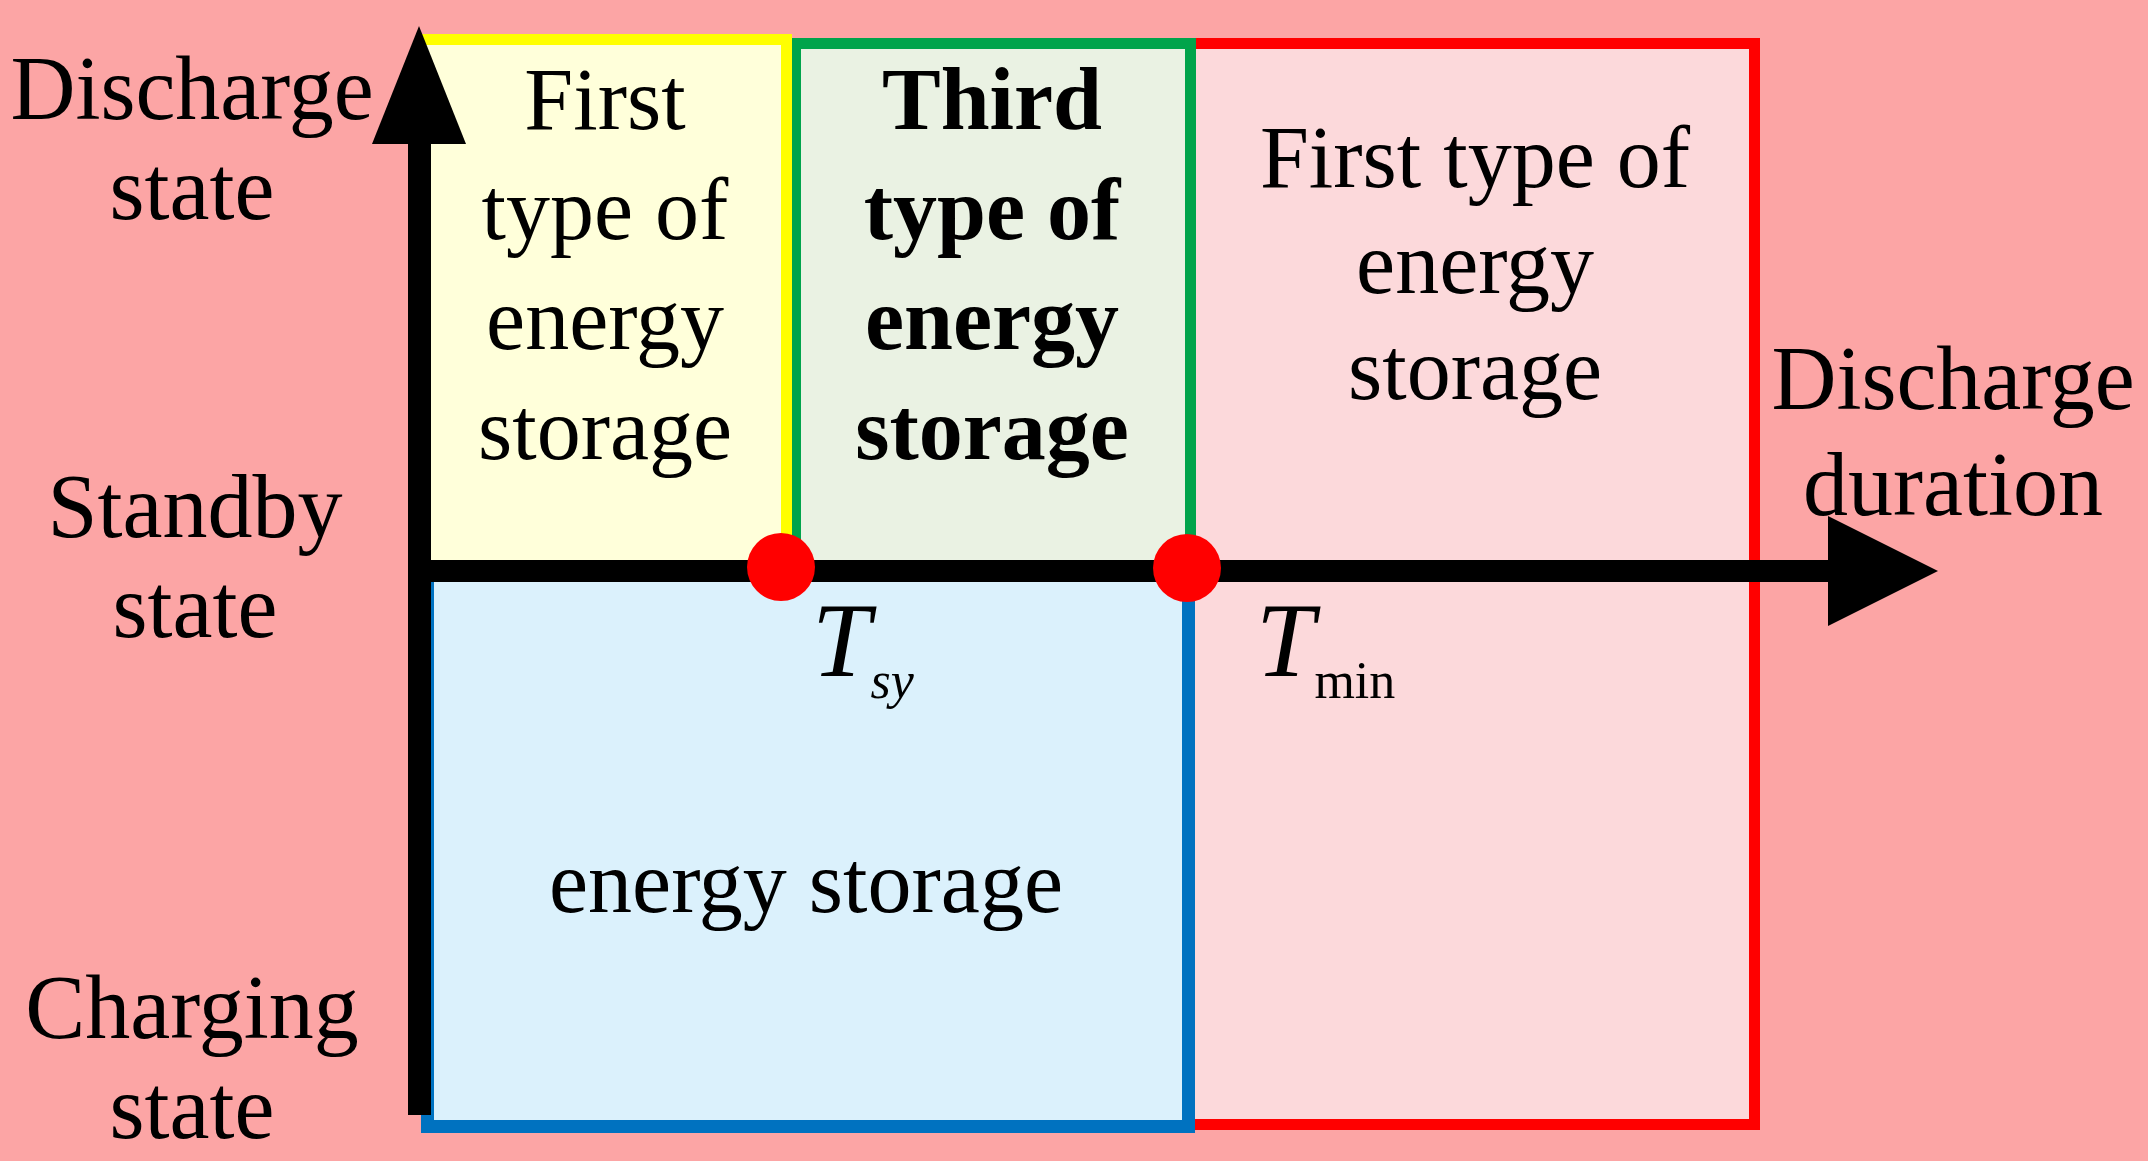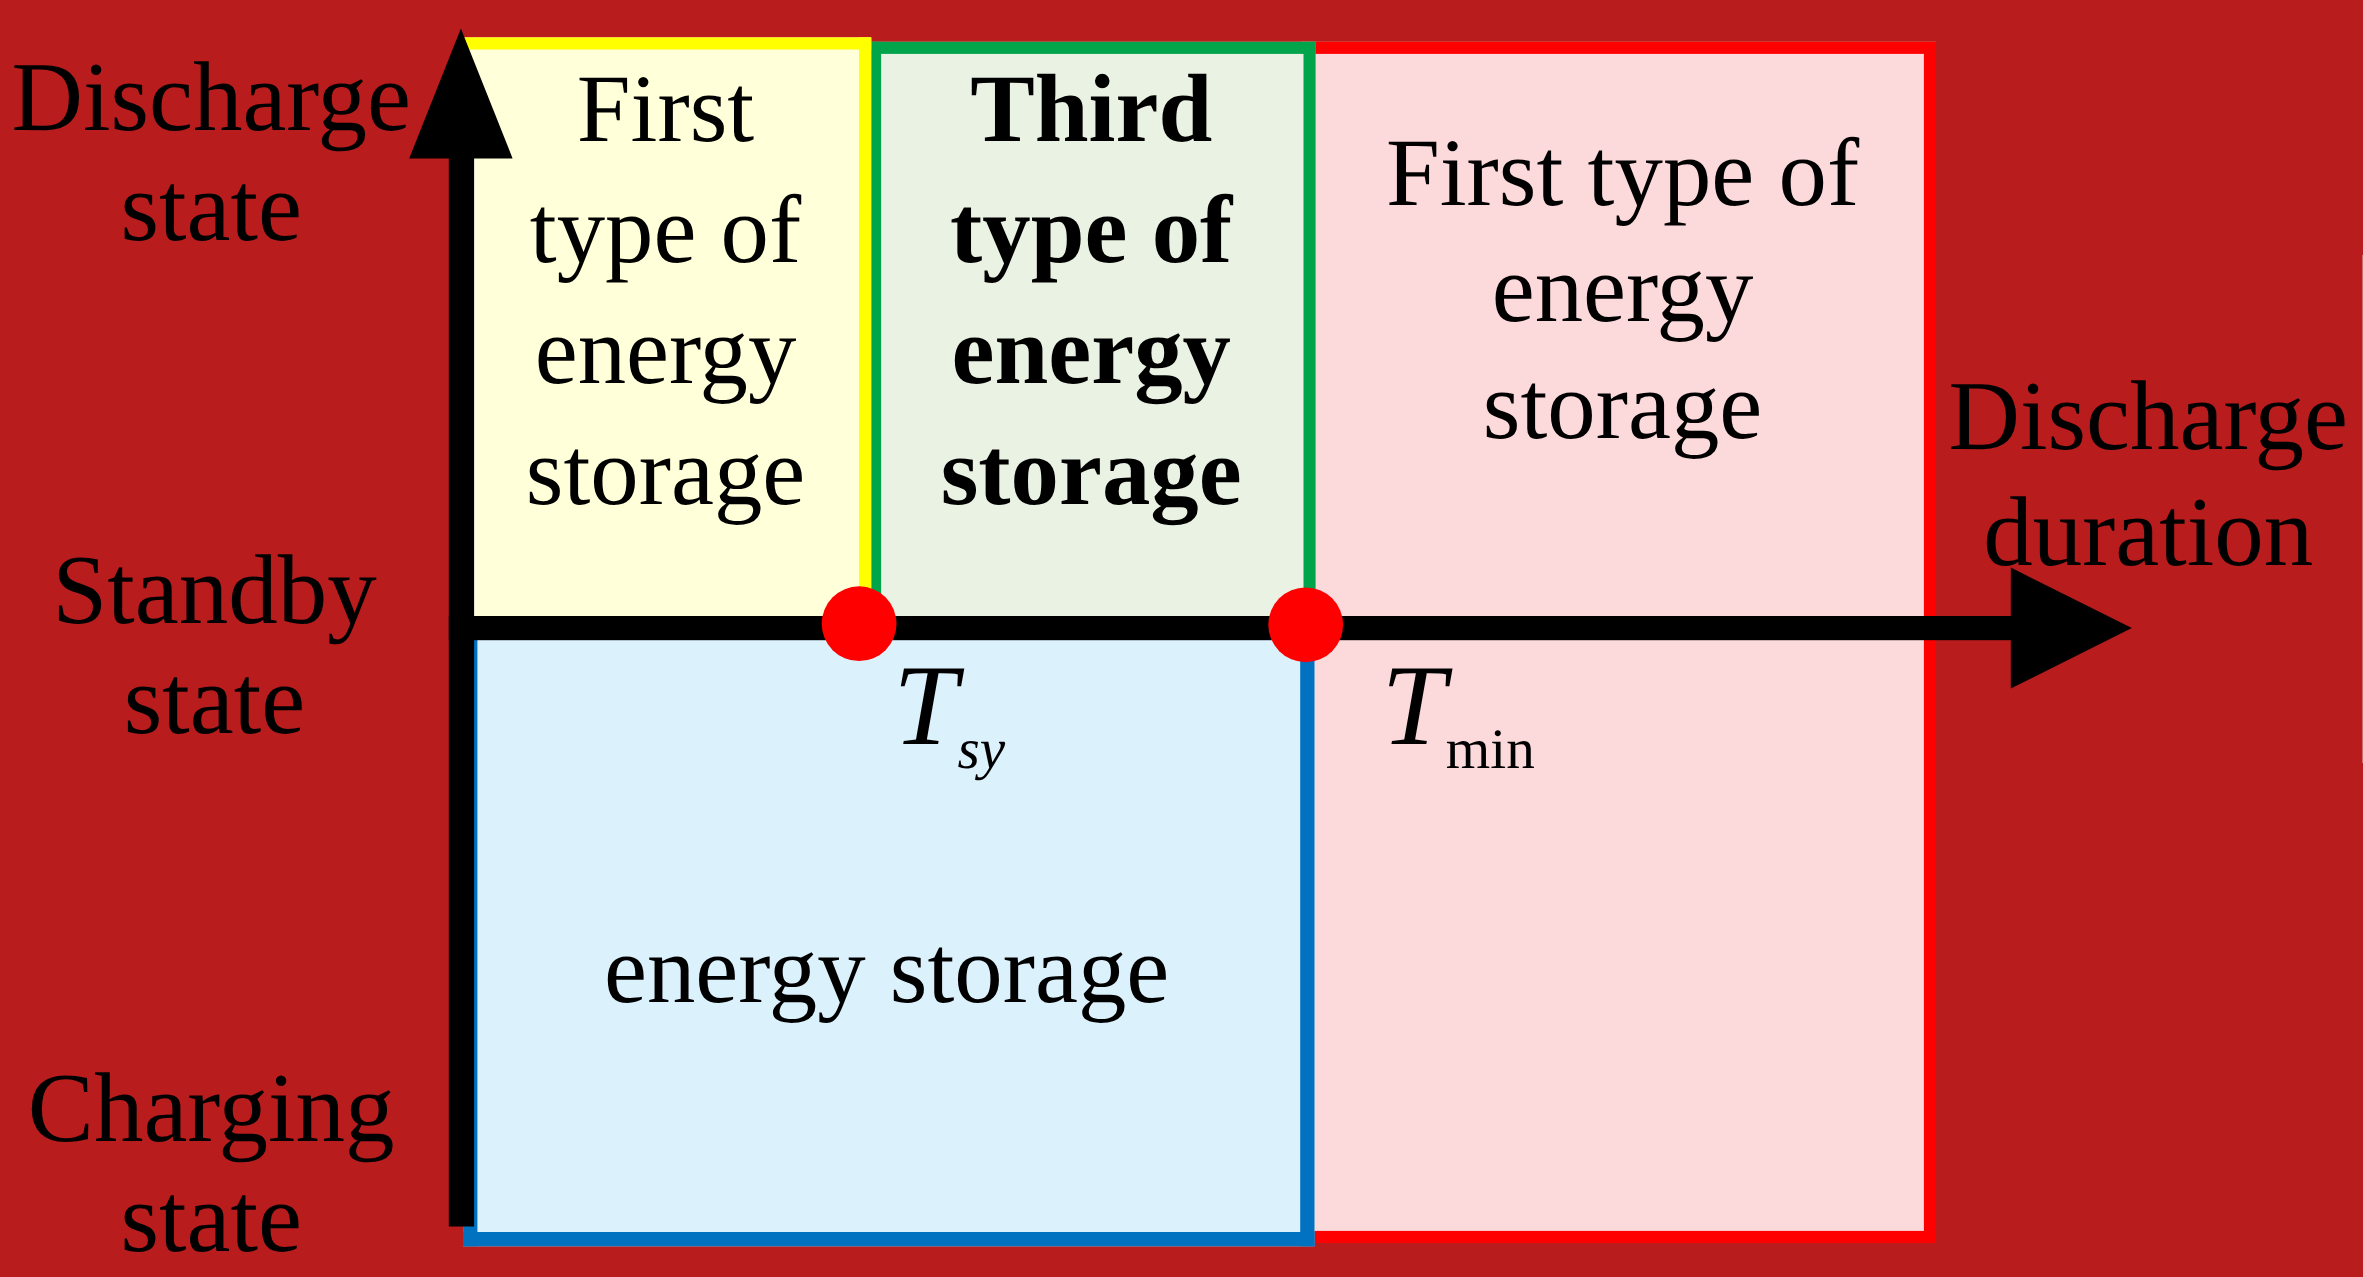--- a/index.html
+++ b/index.html
@@ -1,16 +1,16 @@
 <!DOCTYPE html>
 <html><head>
 <meta charset="utf-8">
 <style>
   html,body{margin:0;padding:0;background:#ffffff;}
-  #figure{position:relative;width:2148px;height:1161px;background:#b91c1c;overflow:hidden;
+  #figure{position:relative;width:2148px;height:1161px;background:#fca5a5;overflow:hidden;
           font-family:"Liberation Serif","DejaVu Serif",serif;color:#000;}
 
   .abs{position:absolute;}
 
   
   #region-first{left:1183px;top:38px;width:577px;height:1092px;box-sizing:border-box;
     background:#FCD9DB;border:11px solid #FF0000;z-index:1;}
   #region-third{left:790px;top:38px;width:406px;height:527px;box-sizing:border-box;
     background:#EAF2E3;border:11px solid #00A44B;border-bottom:none;z-index:2;}
   #region-fourth{left:418px;top:34px;width:374px;height:531px;box-sizing:border-box;
@@ -31,21 +31,21 @@
   
   .dot{width:68px;height:68px;border-radius:50%;background:#FF0000;z-index:6;}
   #dot-tsy{left:747px;top:533px;}
   #dot-tmin{left:1153px;top:534px;}
 
   
   .center-block{transform:translate(-50%,-50%);text-align:center;z-index:4;}
   .state-label{font-size:90px;line-height:100px;white-space:nowrap;}
   .region-label{font-size:88px;line-height:110px;white-space:nowrap;}
   #label-discharge-state{left:192px;top:139px;}
-  #label-standby-state{left:195px;top:587px;}
+  #label-standby-state{left:195px;top:557px;}
   #label-charging-state{left:192px;top:1058px;}
   #label-discharge-duration{left:1953px;top:432px;font-size:90px;line-height:106px;white-space:nowrap;z-index:4;}
 
   #label-fourth{left:605px;top:265px;}
   #label-third{left:992px;top:265px;font-weight:bold;}
   #label-first{left:1475px;top:264px;line-height:106px;}
   #label-second{left:806px;top:883px;line-height:114px;}
 
   .t-label{font-size:105px;font-style:italic;line-height:1;z-index:6;white-space:nowrap;}
   #label-tsy{left:812px;top:588px;}

